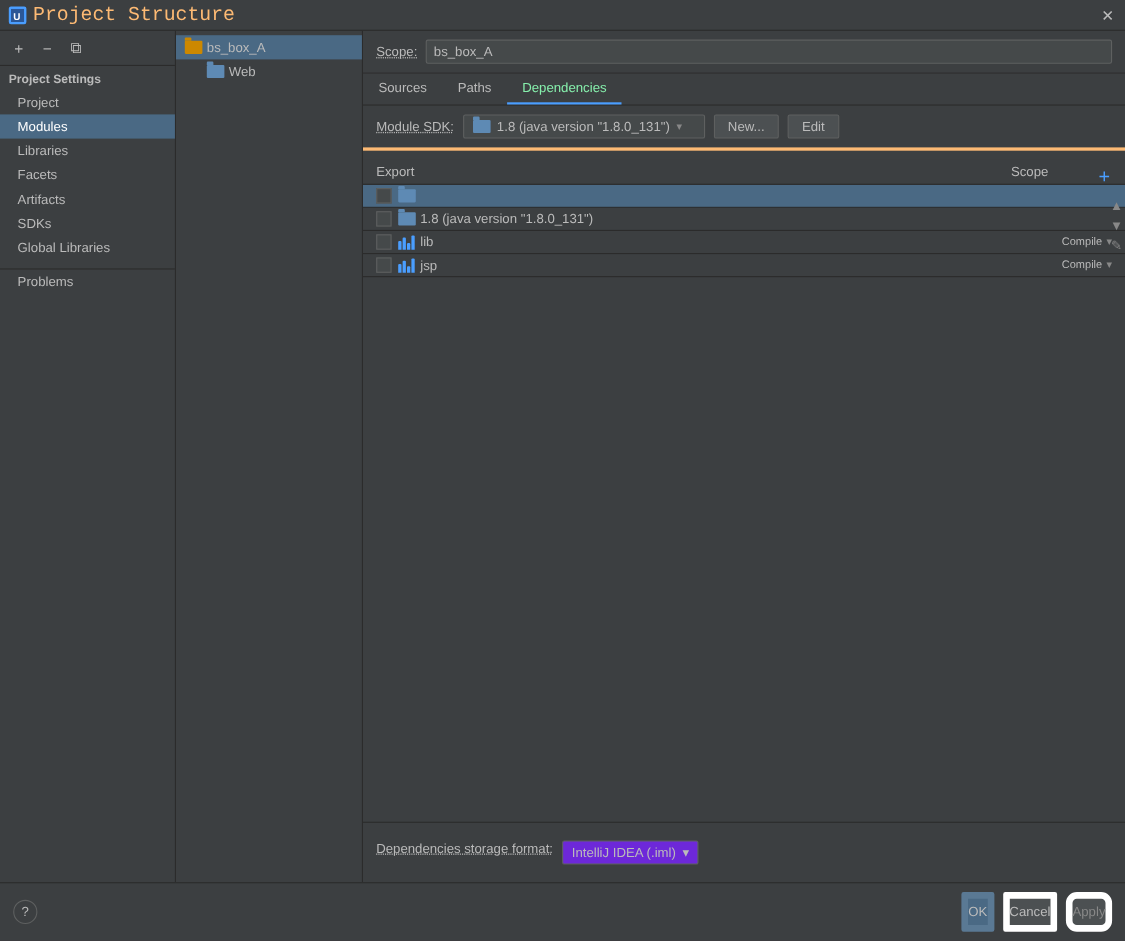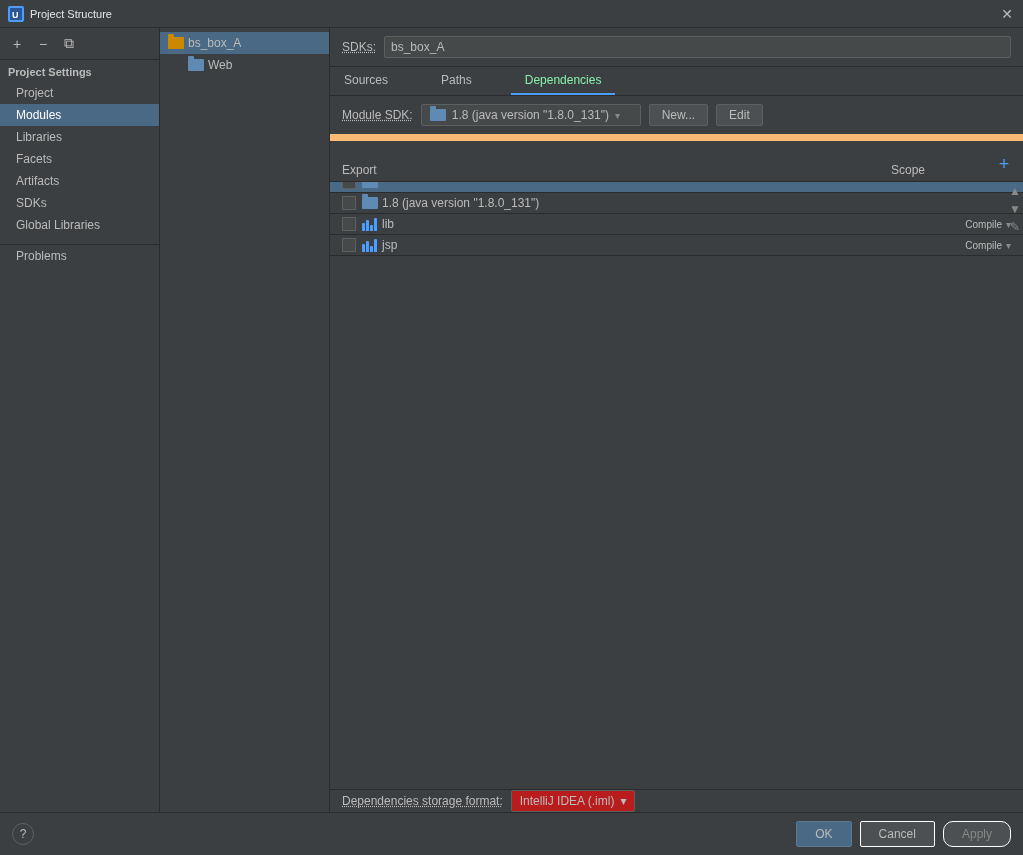--- a/index.html
+++ b/index.html
@@ -28,22 +28,23 @@
     .title-bar-icon {
       width: 16px; height: 16px;
       margin-right: 6px;
       background: #4a9eff;
       border-radius: 2px;
       display: flex; align-items: center; justify-content: center;
       color: white; font-size: 10px; font-weight: bold;
     }
     .title-bar-text {
       flex: 1;
-      color: #e5e5e5;
-      font-size: 11px;
+      color: #fdba74;
+      font-size: 18px;
+      font-family: Liberation Mono, monospace;
     }
     .title-bar-close {
       width: 16px; height: 16px;
       display: flex; align-items: center; justify-content: center;
       cursor: pointer;
       color: #bbbbbb;
       font-size: 14px;
     }
 
     
@@ -187,41 +188,40 @@
       font-size: 12px;
       border-radius: 2px;
       outline: none;
     }
 
     
     .tabs-row {
       display: flex;
       border-bottom: 1px solid #2b2b2b;
       background: #3c3f41;
-      gap: 25px;
     }
     .tab {
       padding: 6px 14px;
       cursor: pointer;
       color: #bbbbbb;
       font-size: 12px;
       border-bottom: 2px solid transparent;
     }
     .tab.active {
       color: #86efac;
       border-bottom: 2px solid #4a9eff;
     }
 
     
     .sdk-row {
       display: flex;
       align-items: center;
       padding: 8px 12px;
       gap: 8px;
-      border-bottom: 7px solid #fdba74;
+      border-bottom: 3px solid #fdba74;
     }
     .sdk-label {
       color: #bbbbbb;
       font-size: 12px;
       text-decoration: underline;
       text-decoration-style: dotted;
     }
     .sdk-select {
       display: flex;
       align-items: center;
@@ -253,26 +253,26 @@
       position: relative;
       margin: 8px 0 0 0;
     }
 
     .dep-table-header {
       display: flex;
       background: #3c3f41;
       border-bottom: 1px solid #2b2b2b;
       padding: 4px 12px;
       position: sticky;
-      top: 10px;
+      top: 0;
       z-index: 10;
     }
     .dep-col-export { flex: 0 0 60px; }
     .dep-col-name { flex: 1; }
-    .dep-col-scope { flex: 0 0 120px; text-align: left; padding-right: 30px; }
+    .dep-col-scope { flex: 0 0 120px; text-align: center; padding-right: 30px; }
 
     .add-dep-btn {
       position: absolute;
       right: 8px;
       top: 4px;
       width: 22px; height: 22px;
       background: none;
       border: none;
       color: #4a9eff;
       cursor: pointer;
@@ -355,35 +355,35 @@
       border: none;
       color: #888;
       cursor: pointer;
       font-size: 12px;
       display: flex; align-items: center; justify-content: center;
     }
 
     
     .storage-row {
       display: flex;
-      align-items: center;
-      padding: 0 12px;
+      align-items: flex-start;
+      padding: 16px 12px;
       border-top: 1px solid #2b2b2b;
       gap: 8px;
     }
     .storage-label {
       color: #bbbbbb;
       font-size: 12px;
       text-decoration: underline;
       text-decoration-style: dotted;
     }
     .storage-select {
       display: flex;
       align-items: center;
-      background: #b91c1c;
+      background: #6d28d9;
       border: 1px solid #5e6060;
       padding: 3px 8px;
       border-radius: 2px;
       cursor: pointer;
       gap: 6px;
     }
     .storage-select-text { color: #bbbbbb; font-size: 12px; }
 
     
     .footer {
@@ -400,23 +400,23 @@
       width: 22px; height: 22px;
       border-radius: 50%;
       border: 1px solid #5e6060;
       color: #bbbbbb;
       display: flex; align-items: center; justify-content: center;
       font-size: 12px; cursor: pointer;
     }
 
     .btn-ok, .btn-cancel, .btn-apply {
       background: #4c5052;
-      border: 1px solid #ffffff;
-      color: #bbbbbb;
-      padding: 5px 18px;
+      border: 6px solid #ffffff;
+      color: #bbbbbb;
+      padding: 5px 0;
       border-radius: 2px;
       cursor: pointer;
       font-size: 12px;
     }
     .btn-ok { background: #4a6984; border-color: #5a7994; }
     .btn-apply { color: #888; cursor: default; border-radius: 10px; }
 
     .panel-wrapper {
       position: relative;
       flex: 1;
@@ -477,21 +477,21 @@
       <div class="module-item tree-sub-item">
         <div class="module-folder-icon-blue"></div>
         <span>Web</span>
       </div>
     </div>
   </div>
 
   <div class="right-panel">
 
     <div class="name-row">
-      <span class="name-label">SDKs:</span>
+      <span class="name-label">Scope:</span>
       <input class="name-input" type="text" value="bs_box_A" style="">
     </div>
 
     <div class="tabs-row">
       <div class="tab">Sources</div>
       <div class="tab">Paths</div>
       <div class="tab active">Dependencies</div>
     </div>
 
     <div class="sdk-row">

